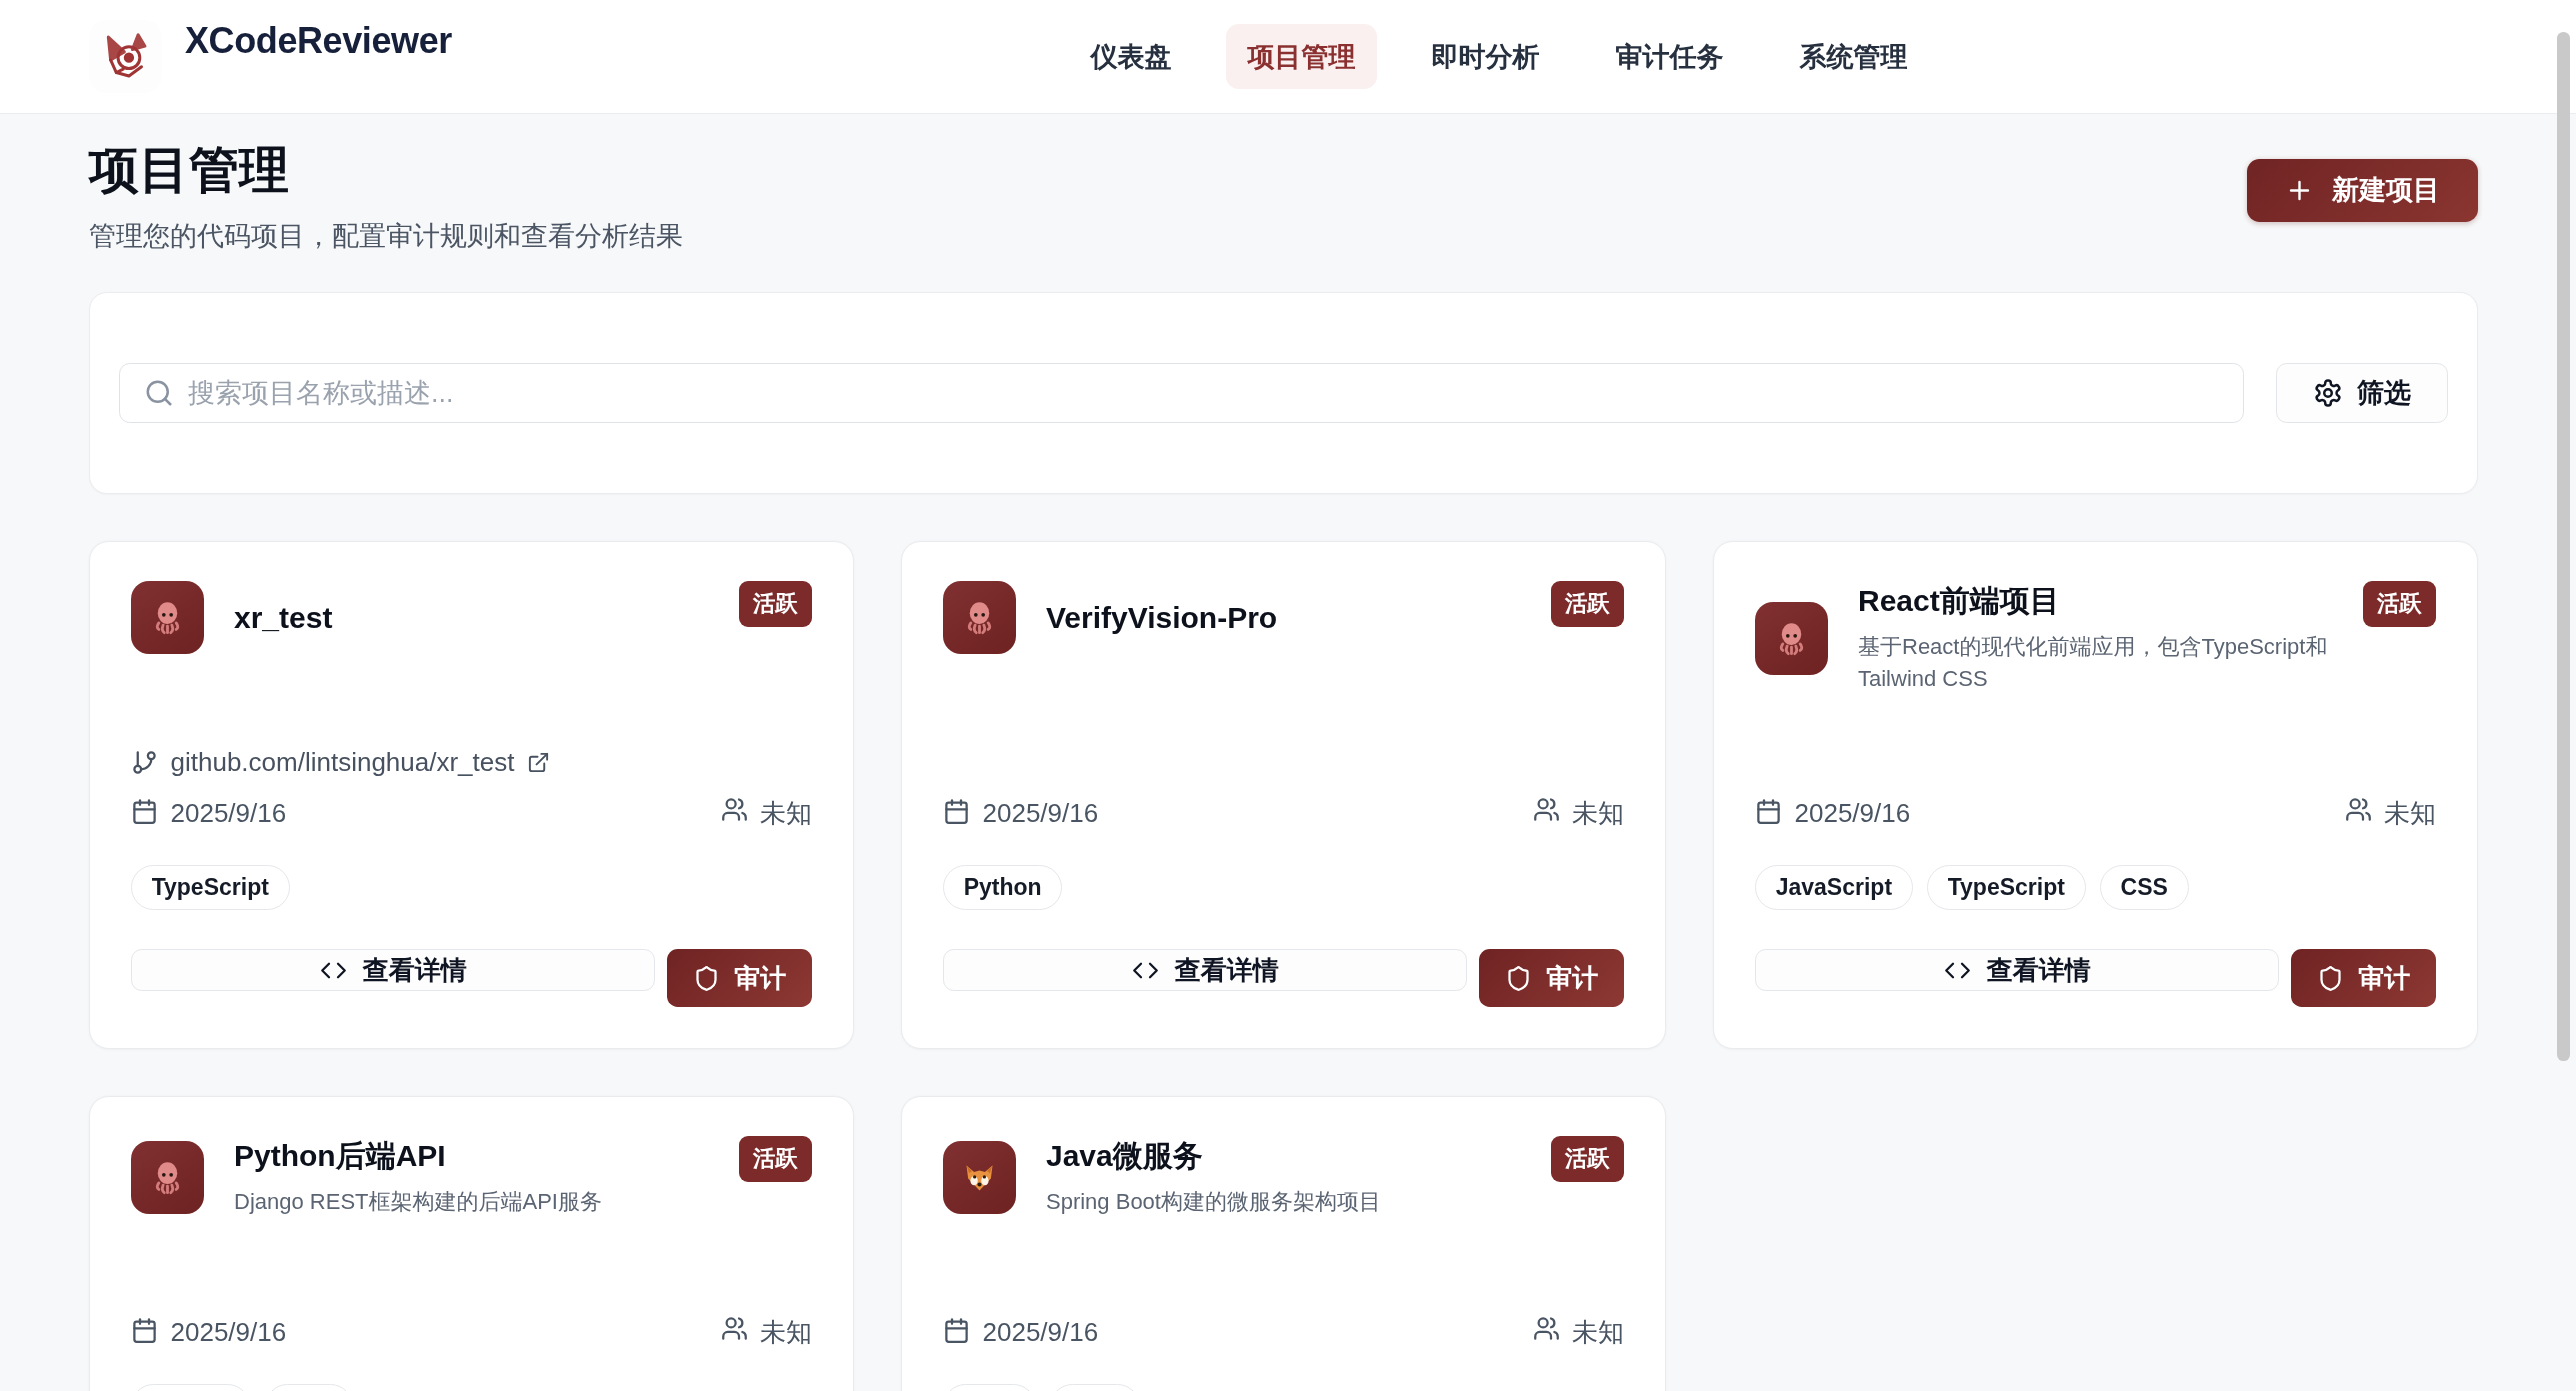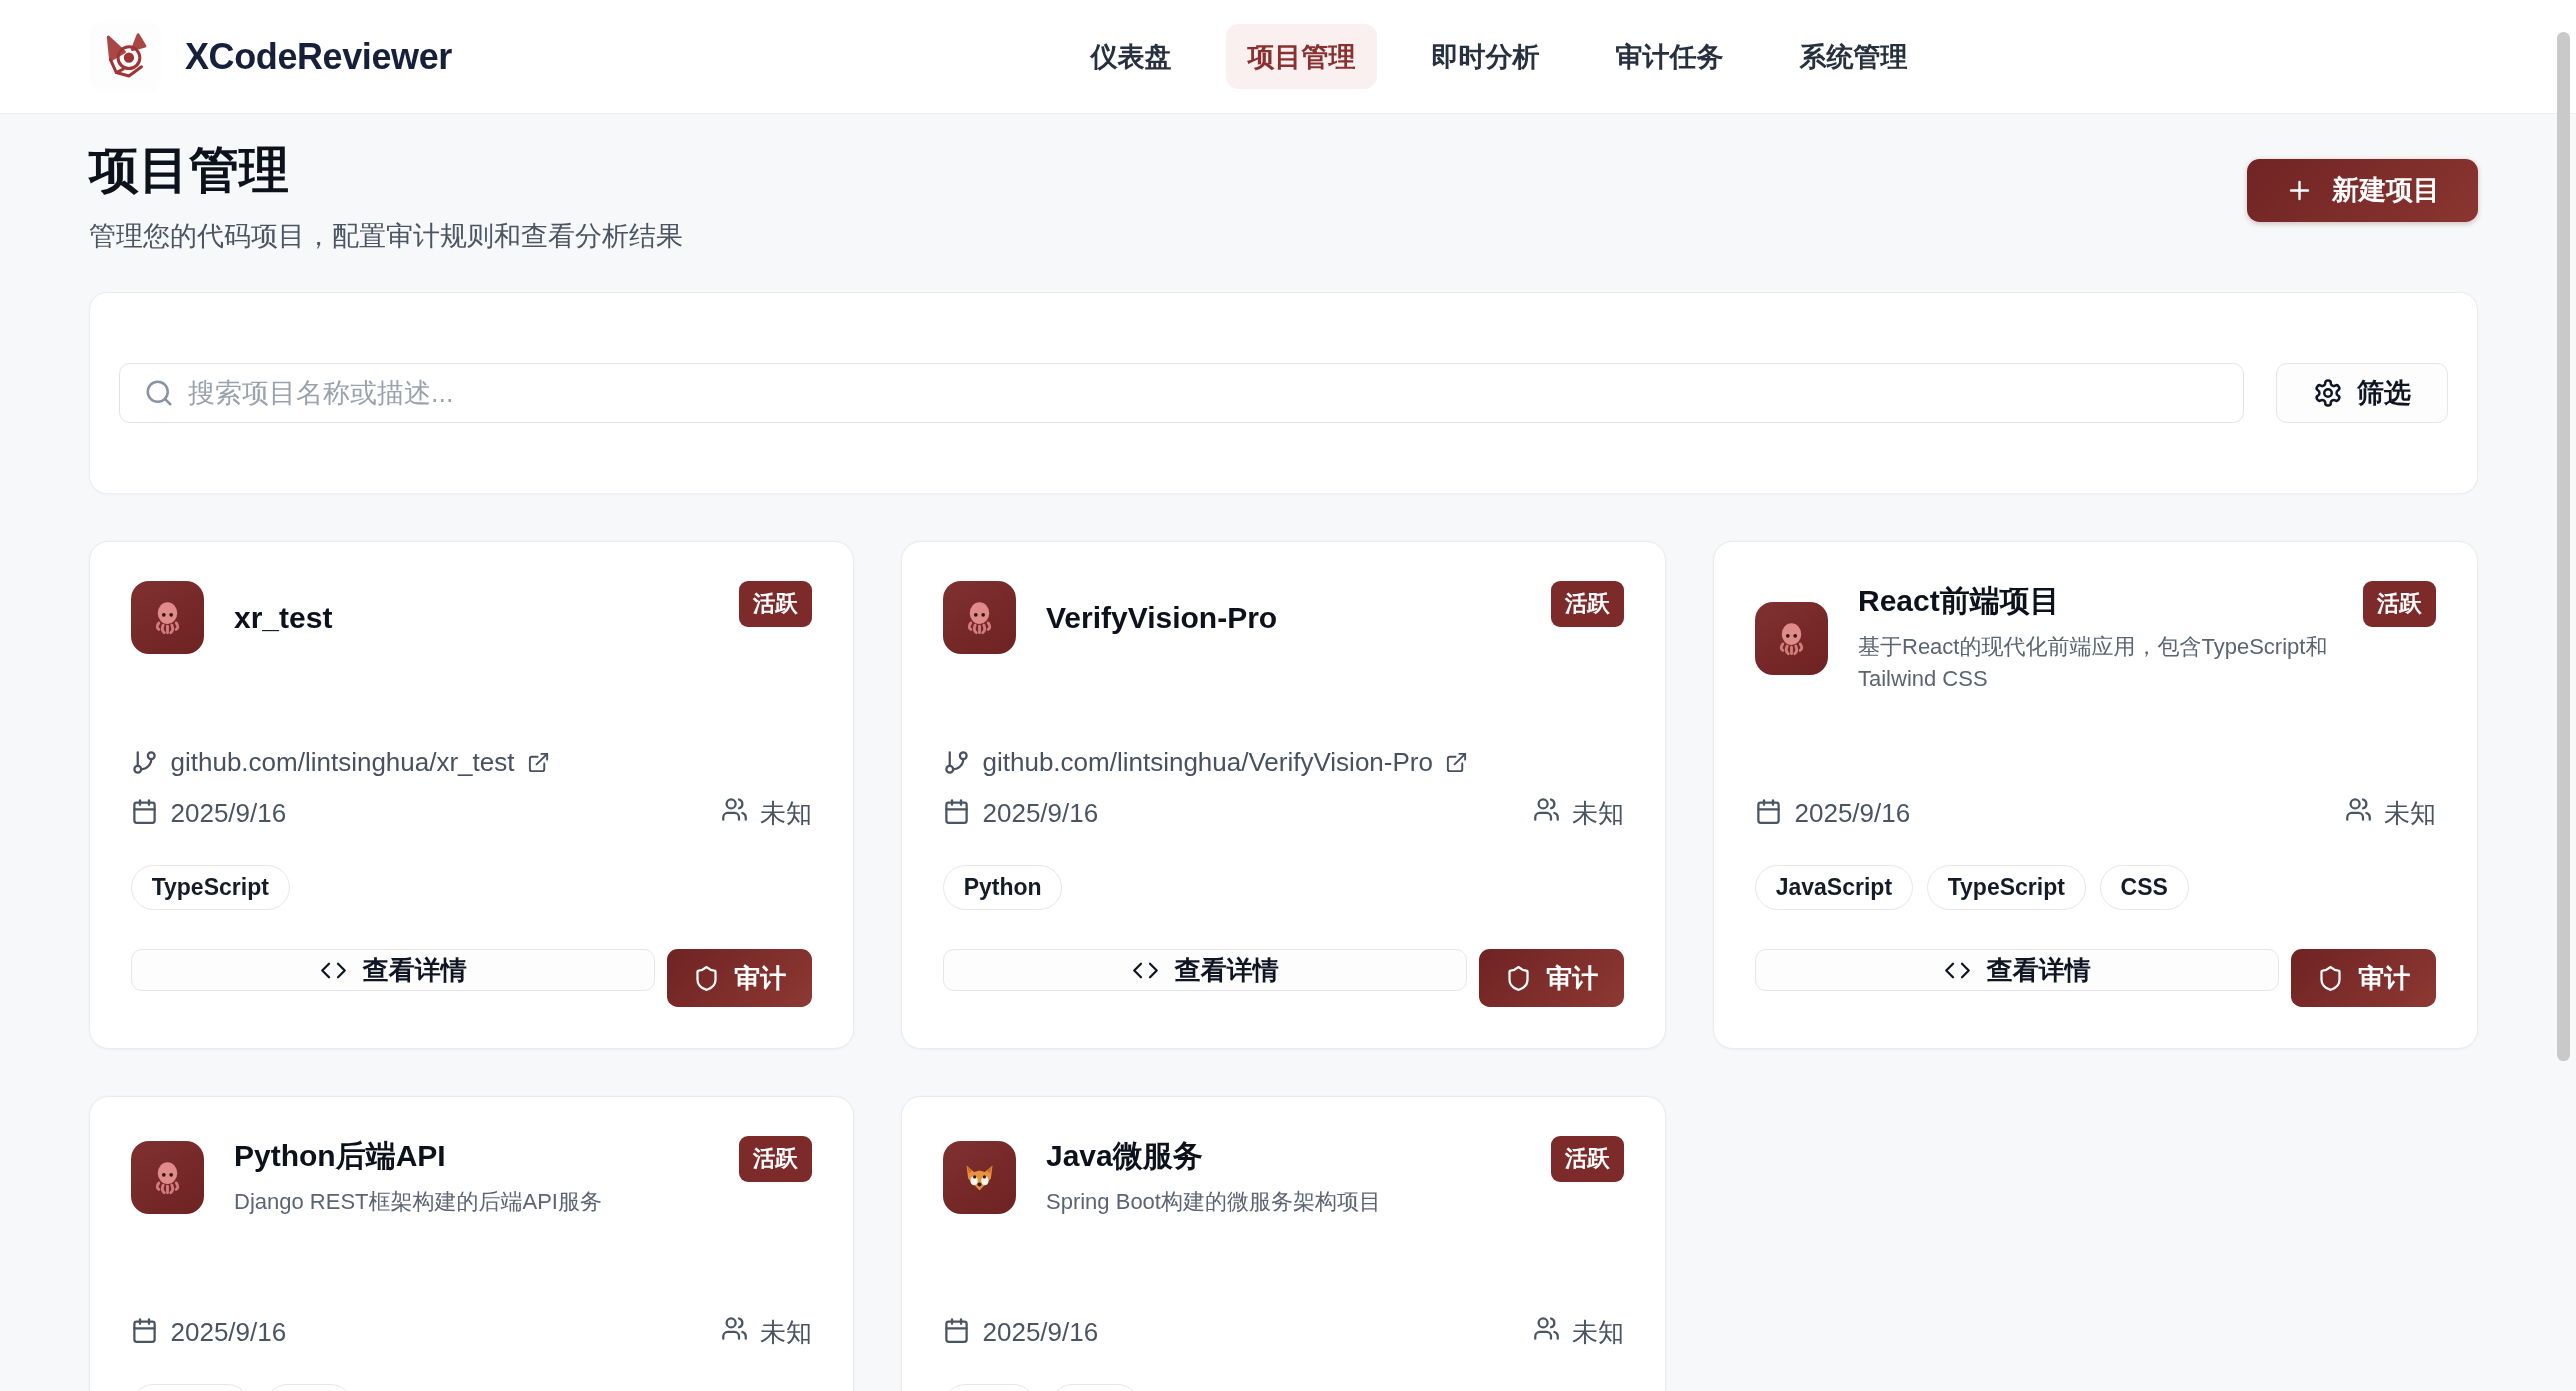--- a/index.html
+++ b/index.html
@@ -10,21 +10,21 @@
     position:relative;
   }
   svg { display:block; }
 
   
   .navbar {
     position:relative; height:114px; background:#ffffff;
     border-bottom:0.9px solid #ebedf0;
     display:flex; align-items:center; padding:0 89px;
   }
-  .brand { display:flex; align-items:center; gap:23px; }
+  .brand { display:flex; gap:23px; }
   .brand-logo { width:73px; height:73px; border-radius:18px; background:#fdfdfd;
     display:flex; align-items:center; justify-content:center; }
   .brand-name { font-size:36px; font-weight:700; color:#16203a; letter-spacing:-0.4px; }
   .nav-links { position:absolute; left:1069px; top:0; bottom:0;
     display:flex; align-items:center; gap:33px; }
   .nav-item { font-size:27px; font-weight:600; color:#27303f;
     padding:14.3px 21.5px; border-radius:12.5px; cursor:pointer; white-space:nowrap; }
   .nav-item.active { background:#fbf0f0; color:#8b3030; }
 
   
@@ -268,34 +268,20 @@
                   <path d="M22 25q2 5-1 7"></path>
                   <path d="M26 23q3 4 0 6"></path>
                 </g>
               </svg>
           </span>
           <div class="head-text">
             <h3 class="card-title">VerifyVision-Pro</h3>
           </div>
           <span class="badge">活跃</span>
         </div>
-        <div class="repo-row">
-          <svg width="27" height="27" viewBox="0 0 24 24" fill="none" stroke="#47515f" stroke-width="2" stroke-linecap="round">
-              <line x1="6" y1="3" x2="6" y2="15"></line>
-              <circle cx="18" cy="6" r="3"></circle>
-              <circle cx="6" cy="18" r="3"></circle>
-              <path d="M18 9a9 9 0 0 1-9 9"></path>
-            </svg>
-          <span>github.com/lintsinghua/VerifyVision-Pro</span>
-          <svg class="ext" width="23" height="23" viewBox="0 0 24 24" fill="none" stroke="currentColor" stroke-width="2" stroke-linecap="round" stroke-linejoin="round">
-              <path d="M18 13v6a2 2 0 0 1-2 2H5a2 2 0 0 1-2-2V8a2 2 0 0 1 2-2h6"></path>
-              <polyline points="15 3 21 3 21 9"></polyline>
-              <line x1="10" y1="14" x2="21" y2="3"></line>
-            </svg>
-        </div>
       </div>
       <div class="meta-row">
         <span class="meta">
             <svg width="27" height="27" viewBox="0 0 24 24" fill="none" stroke="#4a5563" stroke-width="2" stroke-linecap="round">
               <rect x="3" y="4" width="18" height="18" rx="2"></rect>
               <line x1="16" y1="2" x2="16" y2="6"></line>
               <line x1="8" y1="2" x2="8" y2="6"></line>
               <line x1="3" y1="10" x2="21" y2="10"></line>
             </svg>
             <span>2025/9/16</span>

